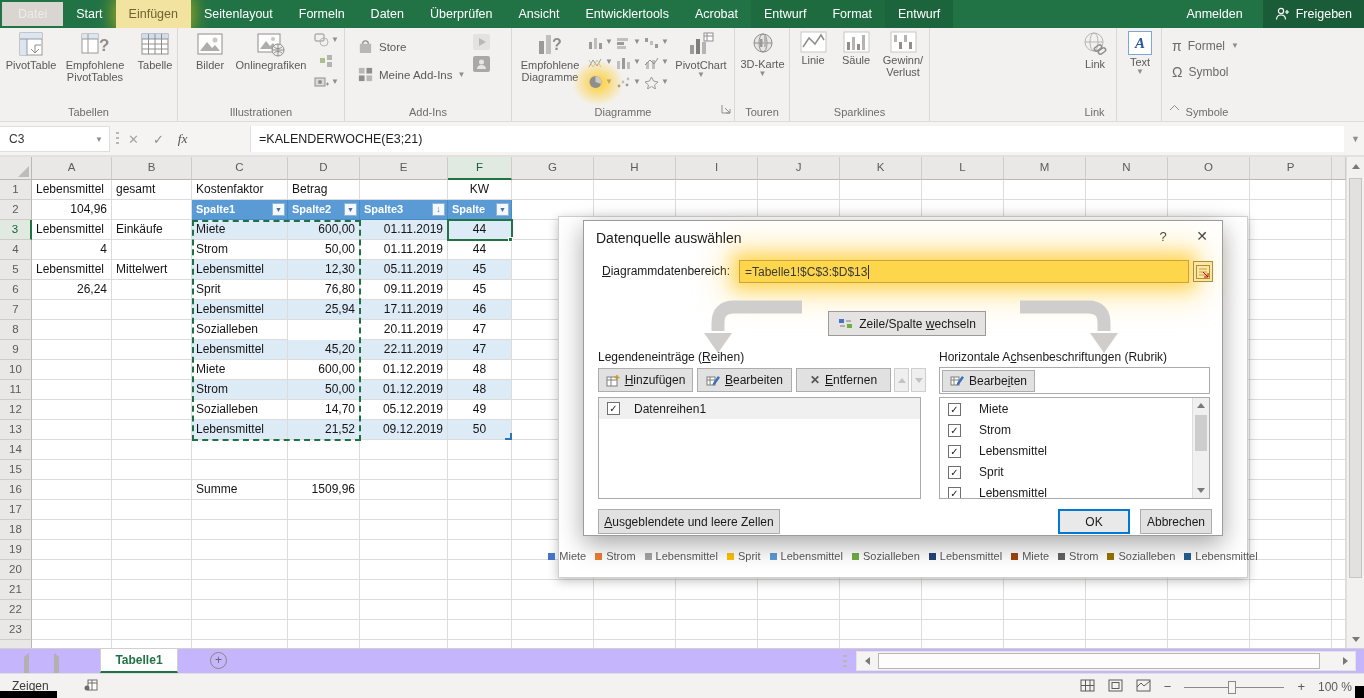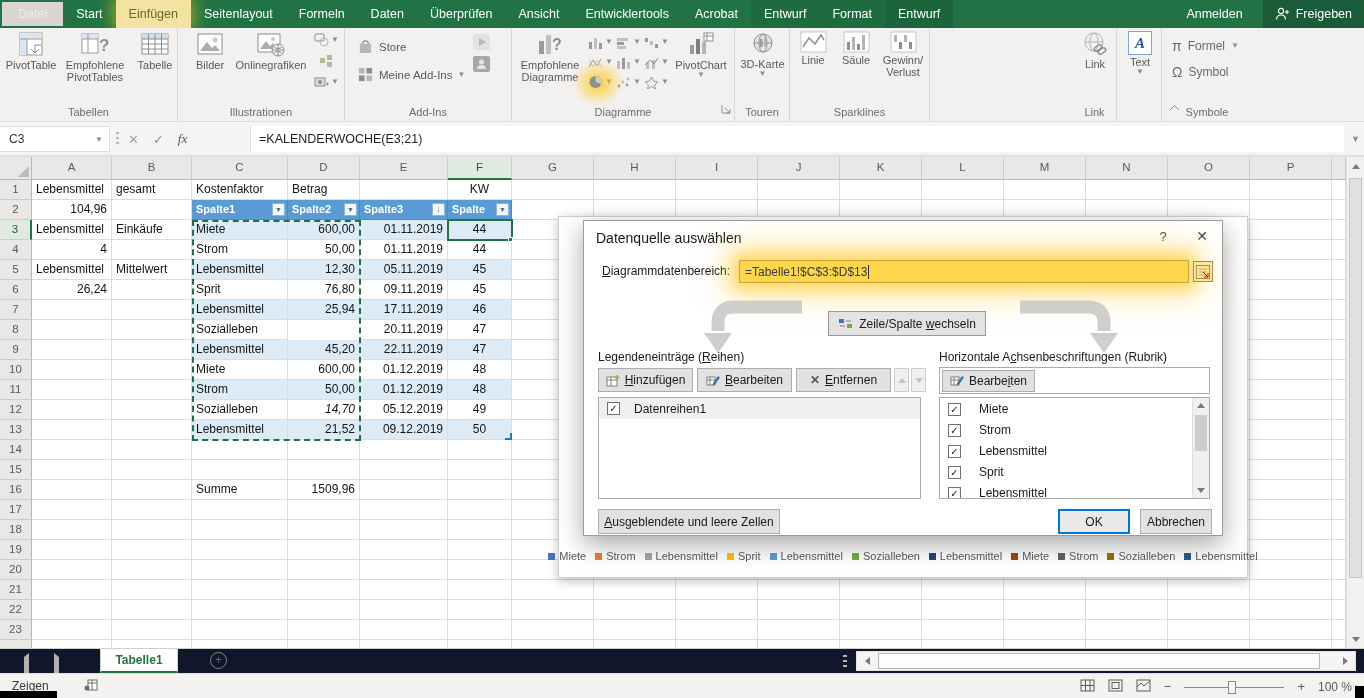--- a/index.html
+++ b/index.html
@@ -131,21 +131,21 @@
   .cb{flex:none;width:13px;height:13px;border:1px solid #707070;background:#fff;font-size:10px;line-height:11px;text-align:center;color:#1a1a1a;}
   .rscroll{position:absolute;right:0;top:0;width:17px;height:100%;background:#F0F0F0;border-left:1px solid #DEDEDE;}
   .rs-up{position:absolute;left:0;top:0;width:16px;height:15px;display:flex;align-items:center;justify-content:center;}
   .rs-dn{position:absolute;left:0;bottom:0;width:16px;height:15px;display:flex;align-items:center;justify-content:center;}
   .rs-th{position:absolute;left:2px;top:17px;width:12px;height:36px;background:#CDCDCD;}
   .b-hidden{position:absolute;left:14px;top:288px;width:182px;height:25px;}
   .b-ok{position:absolute;left:474px;top:288px;width:72px;height:25px;background:#E9E9E9;border:2px solid #0078D7;}
   .b-cancel{position:absolute;left:556px;top:288px;width:72px;height:25px;}
 
   
-  .sheettabs{position:absolute;left:0;top:648px;width:100%;height:25px;background:#0f172a;border-top:1px solid #D2D0CE;}
+  .sheettabs{position:absolute;left:0;top:648px;width:100%;height:25px;background:#c4b5fd;border-top:1px solid #D2D0CE;}
   .nav{position:absolute;top:8px;}
   .tabSheet{position:absolute;left:100px;top:0;width:78px;height:24px;background:#fff;border-left:1px solid #D2D0CE;border-right:1px solid #D2D0CE;
       border-bottom:2px solid #217346;color:#217346;font-weight:bold;font-size:12px;display:flex;align-items:center;justify-content:center;}
   .addsheet{position:absolute;left:210px;top:3px;width:17px;height:17px;border:1px solid #89877F;border-radius:50%;color:#666;
       font-size:12px;line-height:15px;text-align:center;}
   .hscroll{position:absolute;left:856px;top:2px;width:500px;height:20px;background:#F5F4F3;border:1px solid #E4E3E2;}
   .hs-l{position:absolute;left:2px;top:2px;width:16px;height:14px;display:flex;align-items:center;justify-content:center;}
   .hs-r{position:absolute;right:2px;top:2px;width:16px;height:14px;display:flex;align-items:center;justify-content:center;}
   .hthumb{position:absolute;left:21px;top:1px;width:442px;height:16px;background:#FDFDFD;border:1px solid #B8B6B4;}
   .hgrip{position:absolute;left:843px;top:6px;width:4px;height:12px;background:repeating-linear-gradient(#B9B7B5 0 2px,transparent 2px 5px);}
@@ -775,21 +775,21 @@
           <div class="cell" style="width: 82px;"></div>
           <div class="cell" style="width: 82px;"></div>
           <div class="cell" style="width: 82px;"></div>
           <div class="cell" style="width: 82px;"></div>
           <div class="cell" style="width: 14px;"></div>
         </div>
         <div class="grow">
           <div class="cell" style="width: 80px;"></div>
           <div class="cell" style="width: 80px;"></div>
           <div class="cell" style="width: 96px;">Sozialleben</div>
-          <div class="cell num" style="width: 72px; font-style: italic;">14,70</div>
+          <div class="cell num" style="width: 72px;">14,70</div>
           <div class="cell num" style="width: 88px;">05.12.2019</div>
           <div class="cell ctr" style="width: 64px;">49</div>
           <div class="cell" style="width: 82px;"></div>
           <div class="cell" style="width: 82px;"></div>
           <div class="cell" style="width: 82px;"></div>
           <div class="cell" style="width: 82px;"></div>
           <div class="cell" style="width: 82px;"></div>
           <div class="cell" style="width: 82px;"></div>
           <div class="cell" style="width: 82px;"></div>
           <div class="cell" style="width: 82px;"></div>

